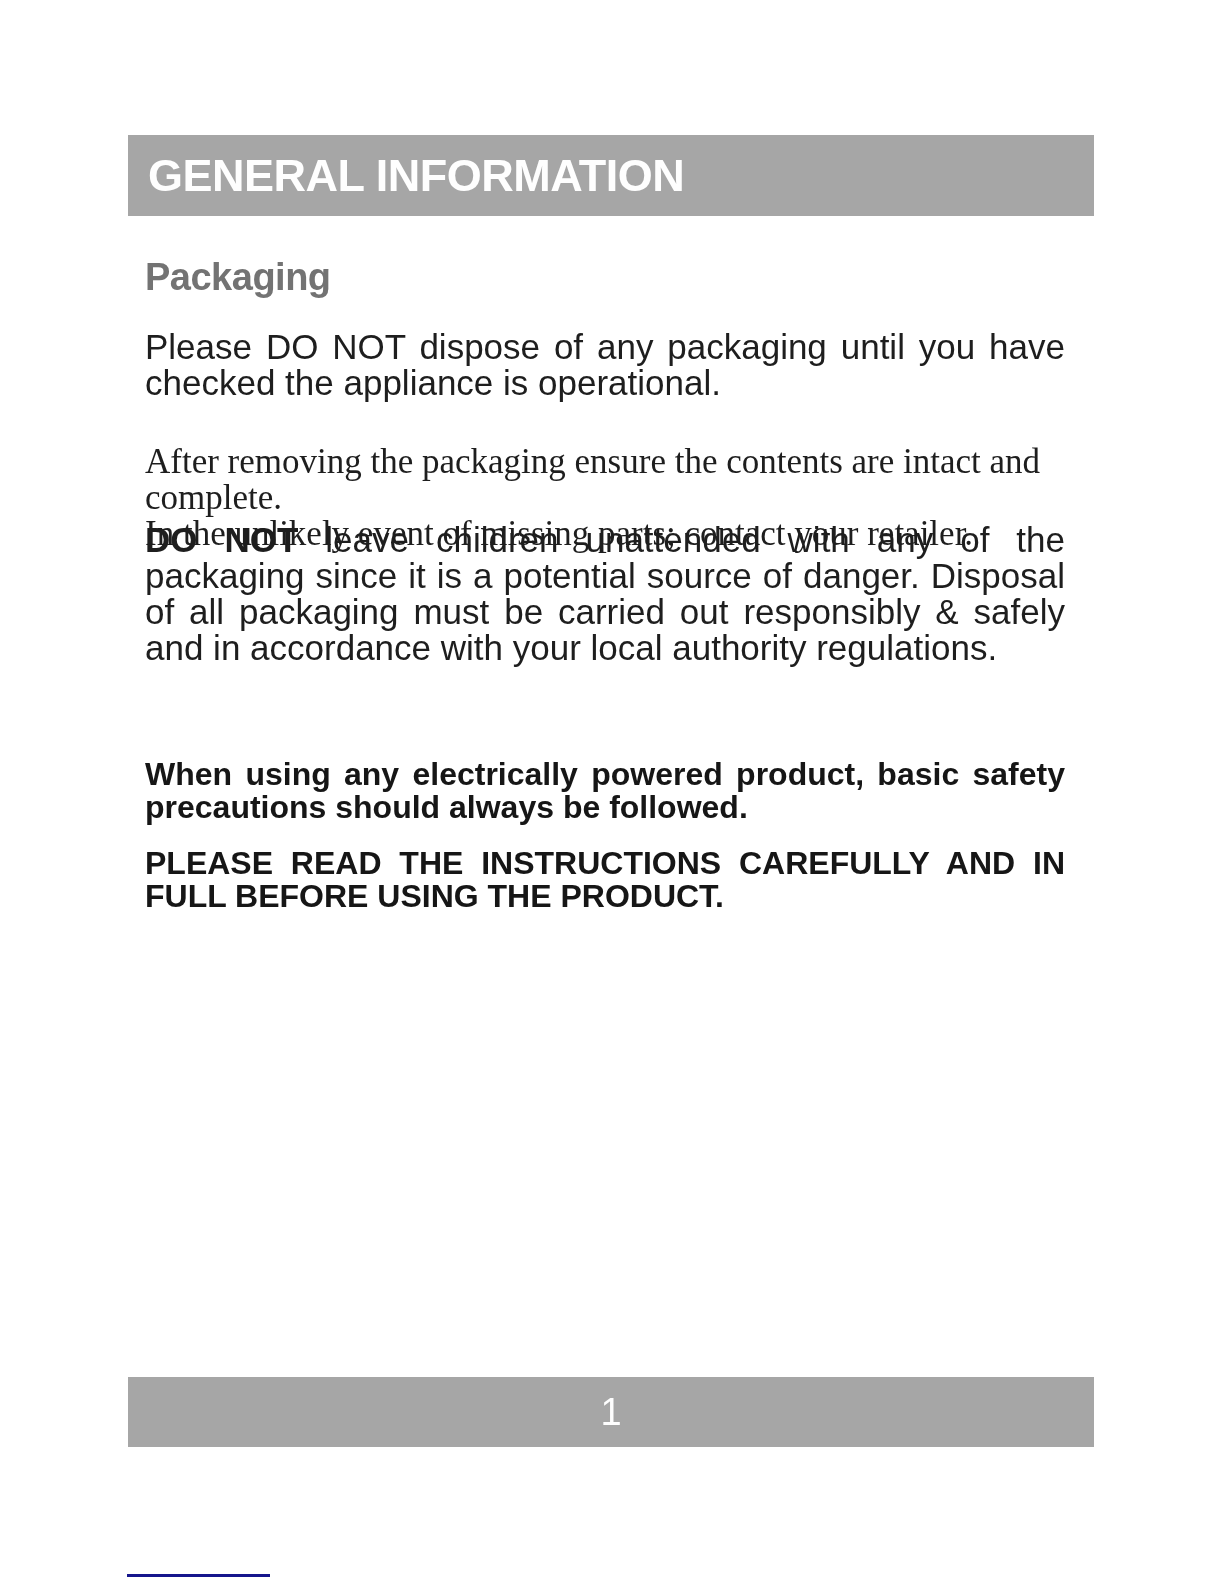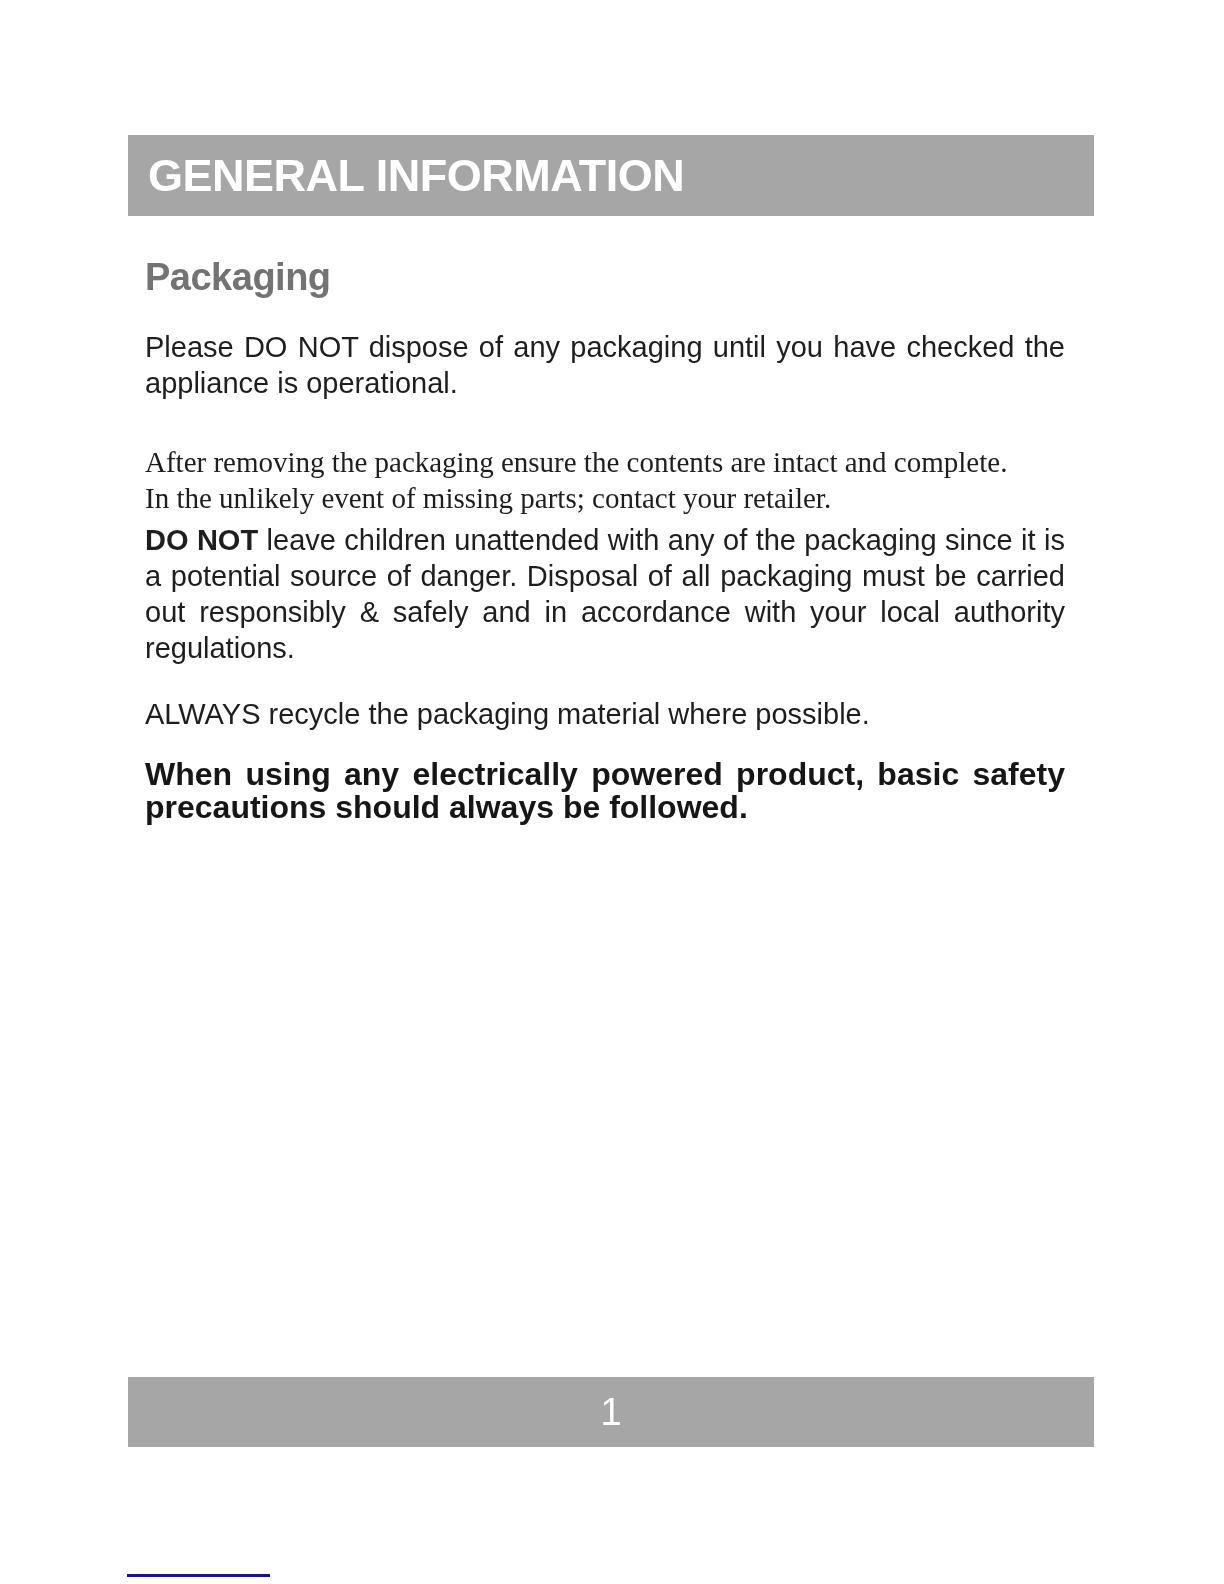--- a/index.html
+++ b/index.html
@@ -55,21 +55,21 @@
     font-size: 38px;
     font-weight: 700;
     color: #737373;
     letter-spacing: -0.5px;
   }
   .para {
     position: absolute;
     left: 145px;
     width: 920px;
     margin: 0;
-    font-size: 29px;
+    font-size: 35px;
     line-height: 36px;
     color: #1e1e1e;
   }
   .justify { text-align: justify; }
   .preline { white-space: pre-line; }
   .safety {
     font-weight: 700;
     font-size: 32px;
     line-height: 33px;
     color: #161616;
@@ -100,24 +100,24 @@
 
   <h2 class="subheading">Packaging</h2>
 
   <p class="para justify p1">Please DO NOT dispose of any packaging until you have checked the appliance is operational.</p>
 
   <p class="para preline p2">After removing the packaging ensure the contents are intact and complete.
 In the unlikely event of missing parts; contact your retailer.</p>
 
   <p class="para justify p3"><strong>DO NOT</strong><span> leave children unattended with any of the packaging since it is a potential source of danger. Disposal of all packaging must be carried out responsibly &amp; safely and in accordance with your local authority regulations.</span></p>
 
-  <p class="para p4">ALWAYS recycle the packaging material where possible.</p>
 
   <p class="para justify safety p5">When using any electrically powered product, basic safety precautions should always be followed.</p>
 
+  <p class="para justify safety p6">PLEASE READ THE INSTRUCTIONS CAREFULLY AND IN FULL BEFORE USING THE PRODUCT.</p>
 
   <footer class="bar footer">
     <span class="footer-num">1</span>
   </footer>
 
   <div class="blue-line"></div>
 
 </div>
 
 </body></html>

